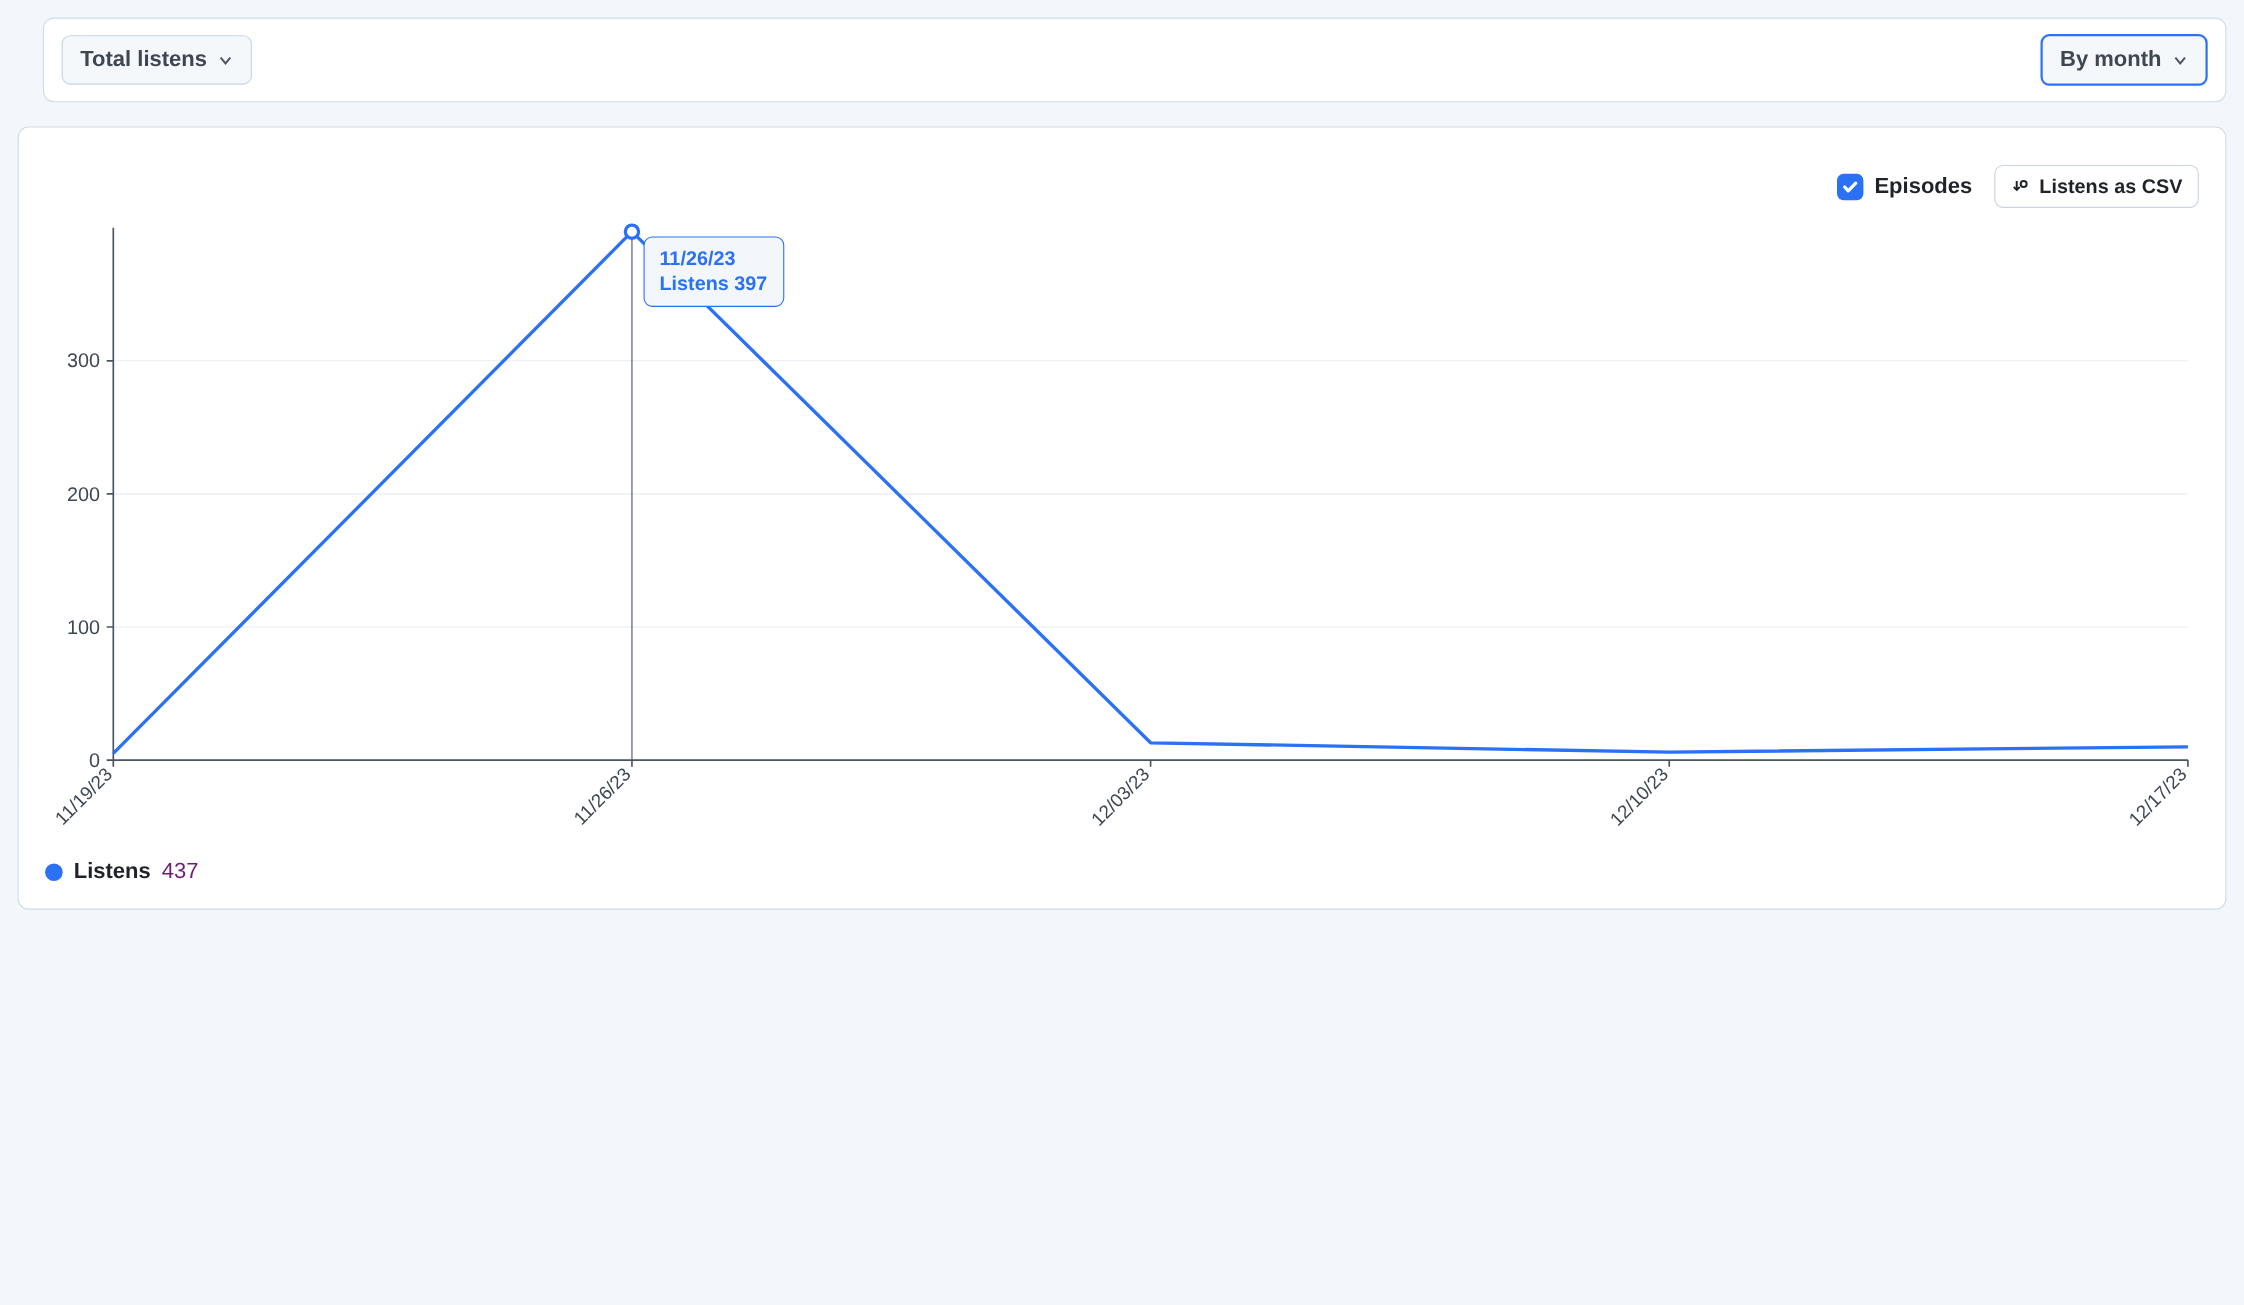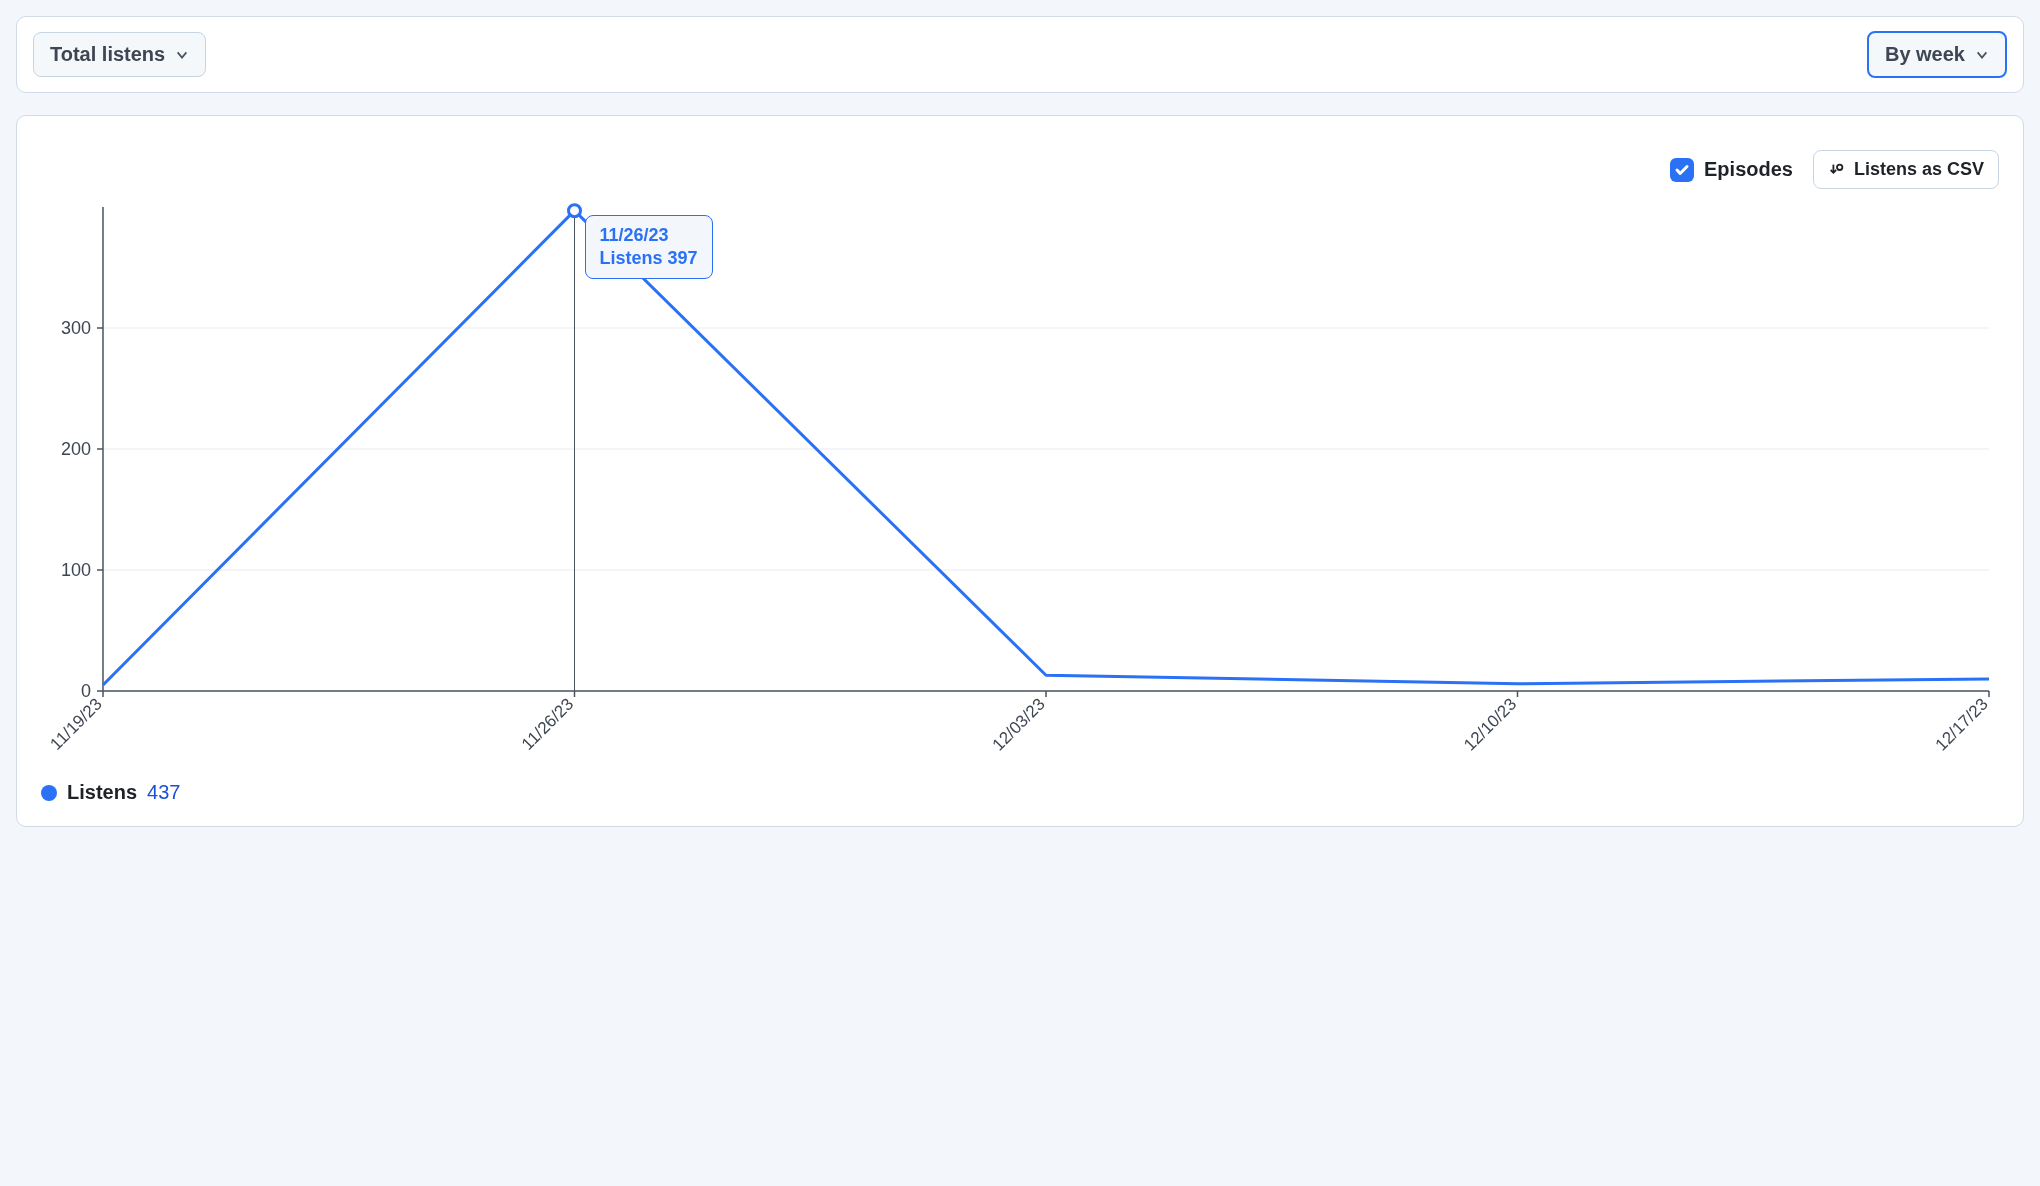--- a/index.html
+++ b/index.html
@@ -13,20 +13,21 @@
       background: #ffffff;
       border: 1px solid #d0dbe7;
       border-radius: 10px;
     }
     
     .toolbar {
       display: flex;
       align-items: center;
       padding: 14px 16px;
       gap: 4px;
+      margin-left: 23px;
     }
     .toolbar-spacer { flex: 1; }
     .select-btn {
       display: inline-flex;
       align-items: center;
       gap: 10px;
       background: #f5f8fb;
       border: 1px solid #c7d4e2;
       border-radius: 8px;
       padding: 10px 16px;
@@ -128,40 +129,40 @@
       gap: 10px;
       margin-top: 18px;
       font-size: 20px;
       color: #3d4652;
     }
     .legend .dot {
       width: 16px; height:16px; border-radius:50%;
       background:#2a71f6; display:inline-block;
     }
     .legend .lbl { font-weight: 700; color:#1f2328; }
-    .legend .num { color:#1d4ed8; }
+    .legend .num { color:#701a75; }
   </style>
 </head>
 <body>
 
 <div class="panel toolbar">
   <button class="select-btn">
     <span>Total listens</span>
     <span class="chev">
       <svg viewBox="0 0 16 16">
           <path d="M3 5l5 6 5-6"></path>
         </svg>
     </span>
   </button>
 
   <div class="toolbar-spacer"></div>
 
 
   <button class="select-btn accent">
-    <span>By week</span>
+    <span>By month</span>
     <span class="chev">
       <svg viewBox="0 0 16 16">
           <path d="M3 5l5 6 5-6"></path>
         </svg>
     </span>
   </button>
 </div>
 
 <div class="panel chart-card">
 

